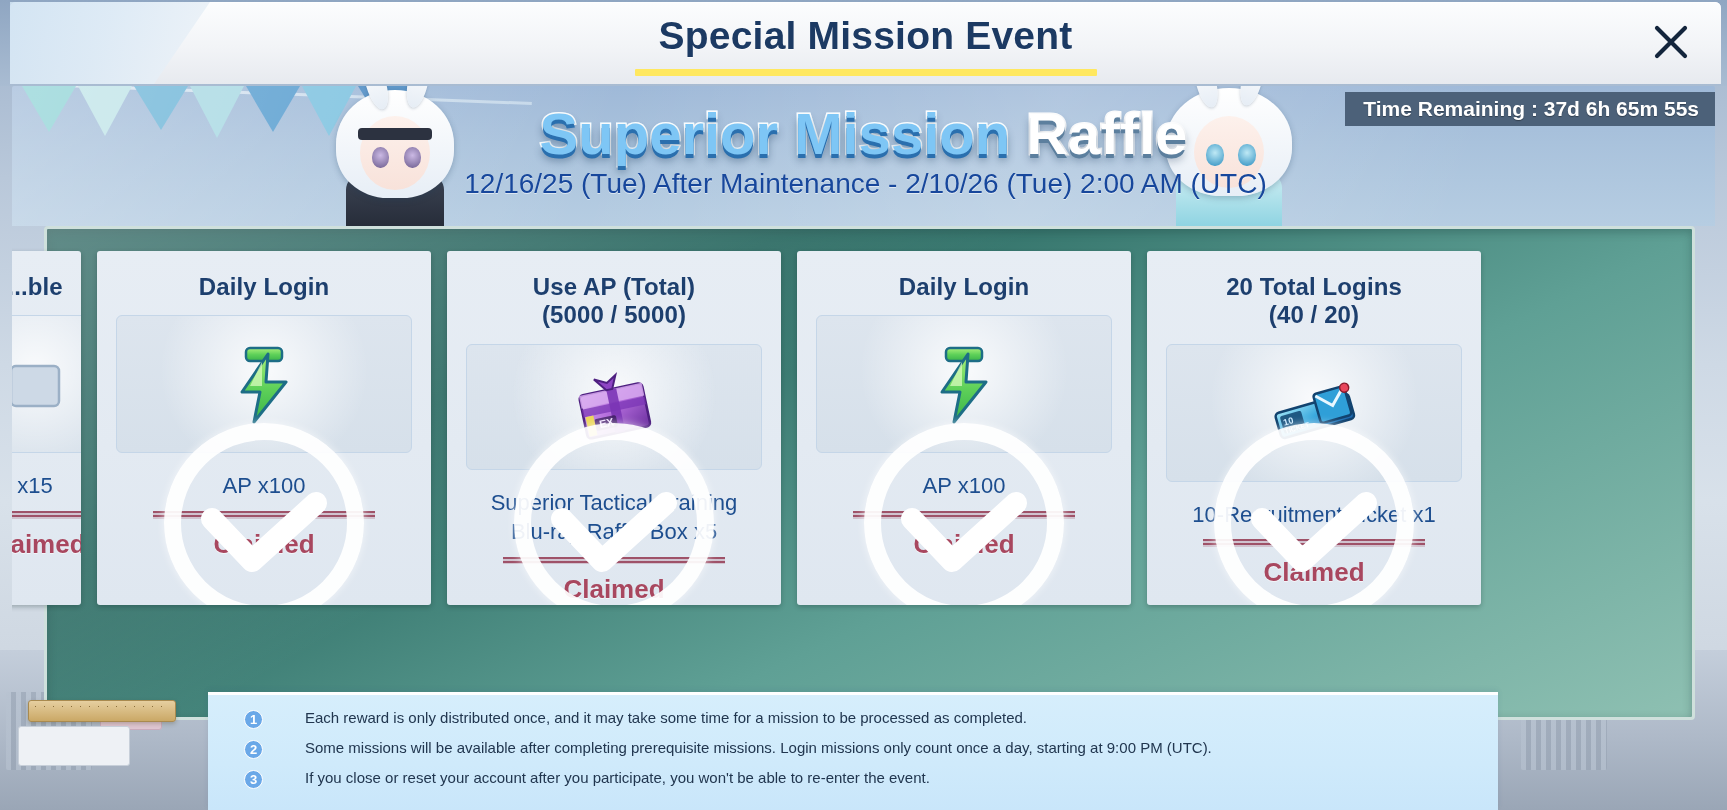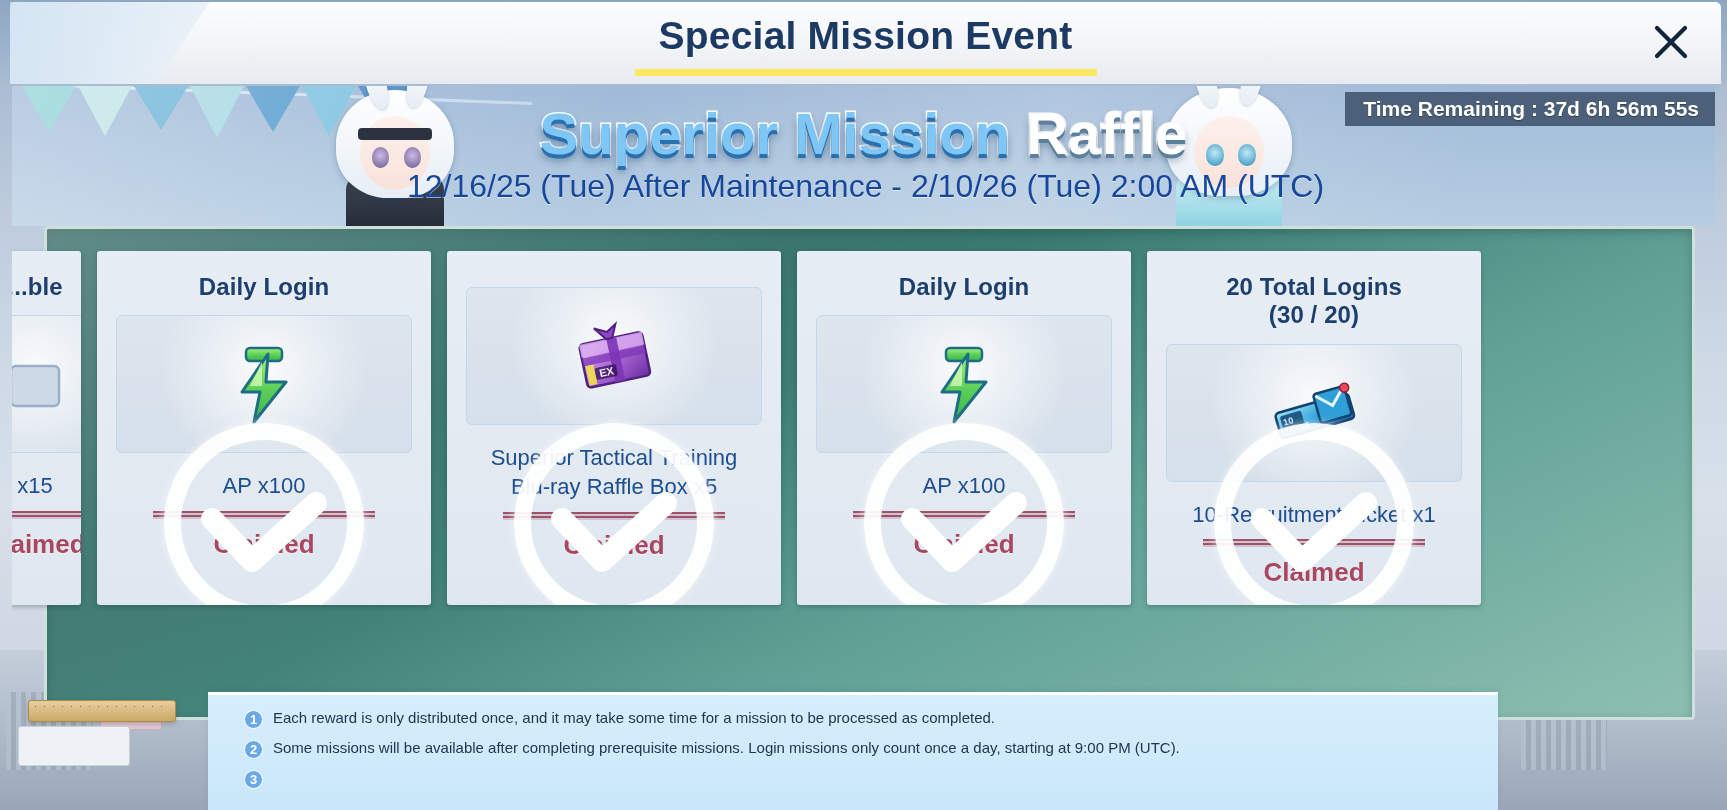--- a/index.html
+++ b/index.html
@@ -119,21 +119,21 @@
     -webkit-background-clip: text; background-clip:text;
   }
   #banner-title .b2 {
     color:#ffffff;
     -webkit-text-stroke: 3px #ffffff;
     paint-order: stroke fill;
     text-shadow: 0 4px 0 #5c7f9e, 0 6px 8px rgba(20,50,85,.4);
   }
   #banner-dates {
     position:absolute; left:4px; right:0; top: 82px; text-align:center;
-    font-size: 32px; color:#17479c; white-space:nowrap;
+    font-size: 28px; color:#17479c; white-space:nowrap;
     text-shadow: 0 1px 0 rgba(255,255,255,.55);
   }
   
   .chara { position:absolute; bottom:0; pointer-events:none; }
   .chara .hair {
     position:absolute; border-radius:50% 50% 44% 44%;
     background: linear-gradient(180deg,#ffffff,#e7eef6);
     box-shadow: 0 2px 6px rgba(30,60,90,.28);
   }
   .chara .face {
@@ -255,21 +255,21 @@
   }
   .note-row { display:flex; align-items:flex-start; gap: 10px; margin-bottom: 10px; }
   .note-num {
     flex:0 0 auto;
     width: 19px; height: 19px; border-radius:50%;
     background: #6aa8e8; border:1px solid #ffffff;
     color:#ffffff; font-size: 13px; font-weight:bold;
     display:flex; align-items:center; justify-content:center;
     margin-top: 1px;
   }
-  .note-text { font-size: 15px; color:#21364f; line-height:1.2; }
+  .note-text { font-size: 15px; color:#21364f; line-height:1.2;margin-left:32px; }
 
   
   .ruler {
     position:absolute; left: 28px; top: 700px; width: 148px; height: 22px;
     background: linear-gradient(180deg,#e6cfa0,#caa866);
     border:1px solid #a98a4f; border-radius:3px;
     box-shadow: 0 2px 4px rgba(60,50,20,.25);
   }
   .ruler::after{
     content:""; position:absolute; left:6px; right:6px; top:5px; height:1px;
@@ -352,21 +352,21 @@
              background:radial-gradient(circle at 50% 40%,#bfe9f5,#2b8ec0);"></div>
       </div>
 
       <div id="banner-title">
         <span class="b1">Superior Mission</span>
         <span class="b2">Raffle</span>
       </div>
 
       <div id="banner-dates">12/16/25 (Tue) After Maintenance - 2/10/26 (Tue) 2:00 AM (UTC)</div>
 
-      <div id="time-remaining">Time Remaining : 37d 6h 56m 55s</div>
+      <div id="time-remaining">Time Remaining : 37d 6h 65m 55s</div>
     </div>
 
     <div id="board">
       <div class="board-sheen"></div>
       <div id="mission-list">
           <div class="mission-card partial">
     <div class="mission-title">...ble</div>
     <div class="reward-frame">
       <div class="reward-icon"><svg viewBox="0 0 96 96" width="96" height="96">
     <rect x="24" y="30" width="48" height="40" rx="5" fill="#cdd9e6" stroke="#9bb0c6" stroke-width="2.5"></rect>
@@ -397,20 +397,22 @@
     <div class="claim-divider"></div>
     <div class="claim-status">Claimed</div>
     <div class="check-stamp">
     <div class="ring"></div>
     <svg class="tick" width="132" height="92" viewBox="0 0 132 92" aria-hidden="true">
       <path d="M14 34 L54 76 L118 18" fill="none" stroke="#ffffff" stroke-width="22" stroke-linecap="round" stroke-linejoin="round"></path>
     </svg>
   </div>
   </div>
           <div class="mission-card">
+    <div class="mission-title">Use AP (Total)
+(5000 / 5000)</div>
     <div class="reward-frame">
       <div class="reward-icon"><svg viewBox="0 0 96 96" width="96" height="96">
       <defs>
                     <linearGradient id="bxg" x1="0" y1="0" x2="1" y2="1">
         <stop offset="0" stop-color="#e8c9f5"></stop>
                       <stop offset=".45" stop-color="#b66ede"></stop>
         <stop offset="1" stop-color="#6a2f9e"></stop>
                     </linearGradient>
                   </defs>
       <g transform="rotate(-12 48 48)">
@@ -457,21 +459,21 @@
     <div class="claim-status">Claimed</div>
     <div class="check-stamp">
     <div class="ring"></div>
     <svg class="tick" width="132" height="92" viewBox="0 0 132 92" aria-hidden="true">
       <path d="M14 34 L54 76 L118 18" fill="none" stroke="#ffffff" stroke-width="22" stroke-linecap="round" stroke-linejoin="round"></path>
     </svg>
   </div>
   </div>
           <div class="mission-card">
     <div class="mission-title">20 Total Logins
-(30 / 20)</div>
+(40 / 20)</div>
     <div class="reward-frame">
       <div class="reward-icon"><svg viewBox="0 0 96 96" width="96" height="96">
       <defs>
                     <linearGradient id="tkg" x1="0" y1="0" x2="1" y2="1">
         <stop offset="0" stop-color="#9fe4f7"></stop>
                       <stop offset=".5" stop-color="#37a7dd"></stop>
         <stop offset="1" stop-color="#1b5fa8"></stop>
                     </linearGradient>
                   </defs>
       <g transform="rotate(-16 48 48)">
@@ -507,16 +509,17 @@
       <div class="note-row">
     <div class="note-num">1</div>
     <div class="note-text">Each reward is only distributed once, and it may take some time for a mission to be processed as completed.</div>
   </div>
       <div class="note-row">
     <div class="note-num">2</div>
     <div class="note-text">Some missions will be available after completing prerequisite missions. Login missions only count once a day, starting at 9:00 PM (UTC).</div>
   </div>
       <div class="note-row">
     <div class="note-num">3</div>
+    <div class="note-text">If you close or reset your account after you participate, you won't be able to re-enter the event.</div>
   </div>
     </div>
 
 </div>
 
 </body></html>

